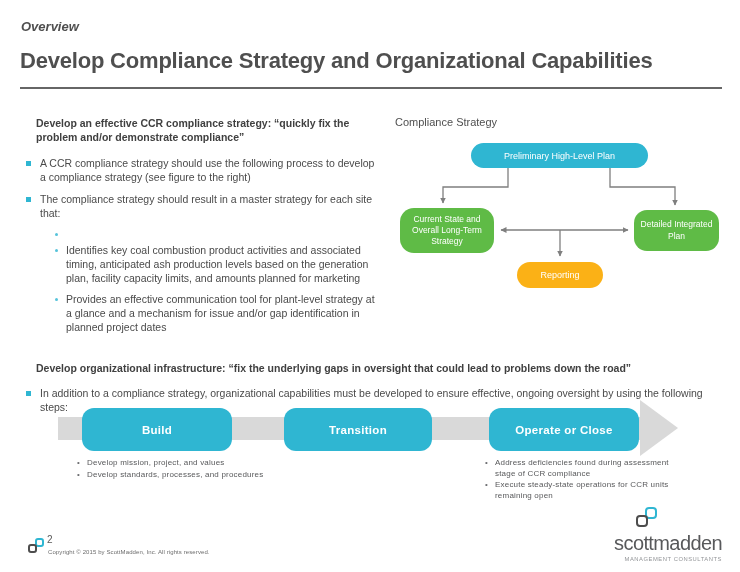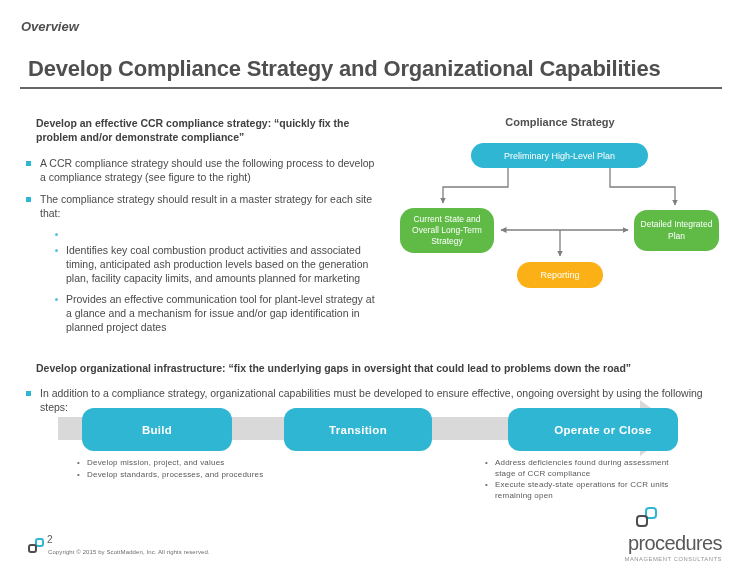--- a/index.html
+++ b/index.html
@@ -1,37 +1,37 @@
 <!DOCTYPE html>
 <html style="--teal: #2FB6D2; --green: #5FBB46; --orange: #FBB116;"><head>
 <meta charset="utf-8">
 <style>
   html,body{margin:0;padding:0;background:#fff;}
   .slide{position:relative;width:740px;height:572px;background:#ffffff;overflow:hidden;
          font-family:"Liberation Sans",sans-serif;color:#4a4a4a;}
 
   
   .kicker{position:absolute;left:21px;top:19px;font-size:13px;font-weight:bold;font-style:italic;color:#4f4f4f;}
-  .title{position:absolute;left:20px;top:48px;margin:8px;font-size:22px;font-weight:bold;color:#4f4f4f;
+  .title{position:absolute;left:20px;top:48px;margin:0;font-size:22px;font-weight:bold;color:#4f4f4f;
          letter-spacing:-0.2px;white-space:nowrap;}
   .title-rule{position:absolute;left:20px;top:87px;width:702px;height:2px;background:#666;}
 
   
   .sec-heading{margin:12px;font-weight:bold;font-size:10.5px;line-height:1.38;color:#404040;}
   .ccr{position:absolute;left:24px;top:104px;width:356px;}
   .b-row{display:flex;margin-top:8px;justify-content:space-between;}
   .sq{flex:none;width:5px;height:5px;background:var(--teal);margin:4px 9px 0 2px;}
   .b-row p{margin:0;font-size:10.5px;line-height:1.32;color:#4a4a4a;}
   .sub-row{display:flex;margin-top:8px;padding-left:31px;}
   .dot{flex:none;width:3px;height:3px;border-radius:50%;background:#56c3da;margin:5px 8px 0 0;}
   .sub-row p{margin:0;font-size:10.5px;line-height:1.3;color:#4a4a4a;}
 
   
   .flow{position:absolute;left:395px;top:106px;width:345px;height:200px;}
-  .flow-title{position:absolute;top:10px;left:0;width:330px;text-align:center;font-weight:bold;
+  .flow-title{position:absolute;top:10px;left:0;width:330px;text-align:left;font-weight:normal;
               font-size:11px;color:#4f4f4f;}
   .connectors{position:absolute;left:0;top:0;}
   .node{position:absolute;display:flex;align-items:center;justify-content:center;text-align:center;
         color:#fff;font-weight:normal;}
   .pill-top{left:76px;top:37px;width:177px;height:25px;border-radius:13px;background:var(--teal);font-size:9px;}
   .gbox-left{left:5px;top:102px;width:94px;height:45px;border-radius:14px;background:var(--green);
              font-size:8.5px;line-height:1.3;}
   .gbox-right{left:239px;top:104px;width:85px;height:41px;border-radius:13px;background:var(--green);
               font-size:8.5px;line-height:1.3;padding:12px 6px;box-sizing:border-box;}
   .pill-bottom{left:122px;top:156px;width:86px;height:26px;border-radius:13px;background:var(--orange);font-size:9px;}
@@ -41,21 +41,21 @@
 
   
   .process{position:absolute;left:0;top:396px;width:740px;height:150px;}
   .band{position:absolute;left:58px;top:21px;width:584px;height:23px;background:#d9d9d9;}
   .band-head{position:absolute;left:640px;top:4px;width:0;height:0;
              border-left:38px solid #d9d9d9;border-top:28px solid transparent;border-bottom:28px solid transparent;}
   .step-box{position:absolute;top:12px;height:43px;border-radius:12px;background:var(--teal);color:#fff;
             font-weight:bold;font-size:11.5px;letter-spacing:0.3px;display:flex;align-items:center;justify-content:center;}
   .box-build{left:82px;width:150px;}
   .box-transition{left:284px;width:148px;}
-  .box-operate{left:508px;width:150px;padding-left:20px;}
+  .box-operate{left:489px;width:150px;}
   .step-list{position:absolute;top:62px;margin:0;padding:0;list-style:none;font-size:8px;line-height:1.32;
              color:#58595b;letter-spacing:0.2px;}
   .list-build{left:76px;width:210px;}
   .list-transition{left:278px;width:200px;}
   .list-operate{left:484px;width:194px;}
   .step-list li{position:relative;padding-left:11px;margin-bottom:1px;}
   .step-list li::before{content:"\2022";position:absolute;left:1px;top:0;color:#6d6e71;}
 
   
   .mark{position:absolute;}
@@ -157,17 +157,17 @@
     <span class="g"></span>
   </div>
   <div class="pagenum">2</div>
   <div class="copyright">Copyright © 2015 by ScottMadden, Inc. All rights reserved.</div>
 
   <div class="brand">
     <div class="mark mark-big">
       <span class="t"></span>
       <span class="g"></span>
     </div>
-    <div class="brand-name">procedures</div>
+    <div class="brand-name">scottmadden</div>
     <div class="brand-sub">MANAGEMENT CONSULTANTS</div>
   </div>
 
 </div>
 
 </body></html>

